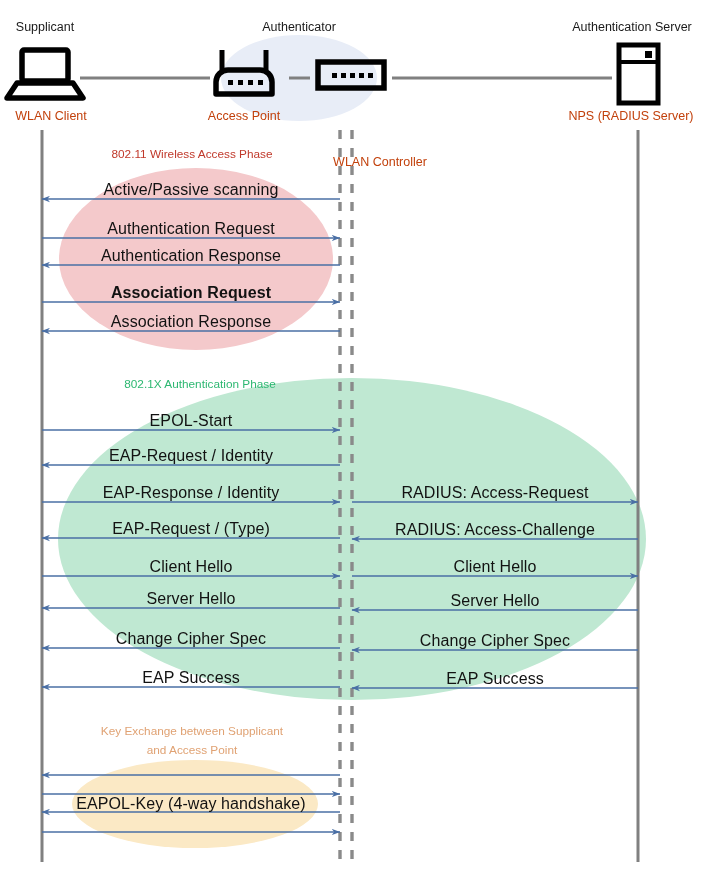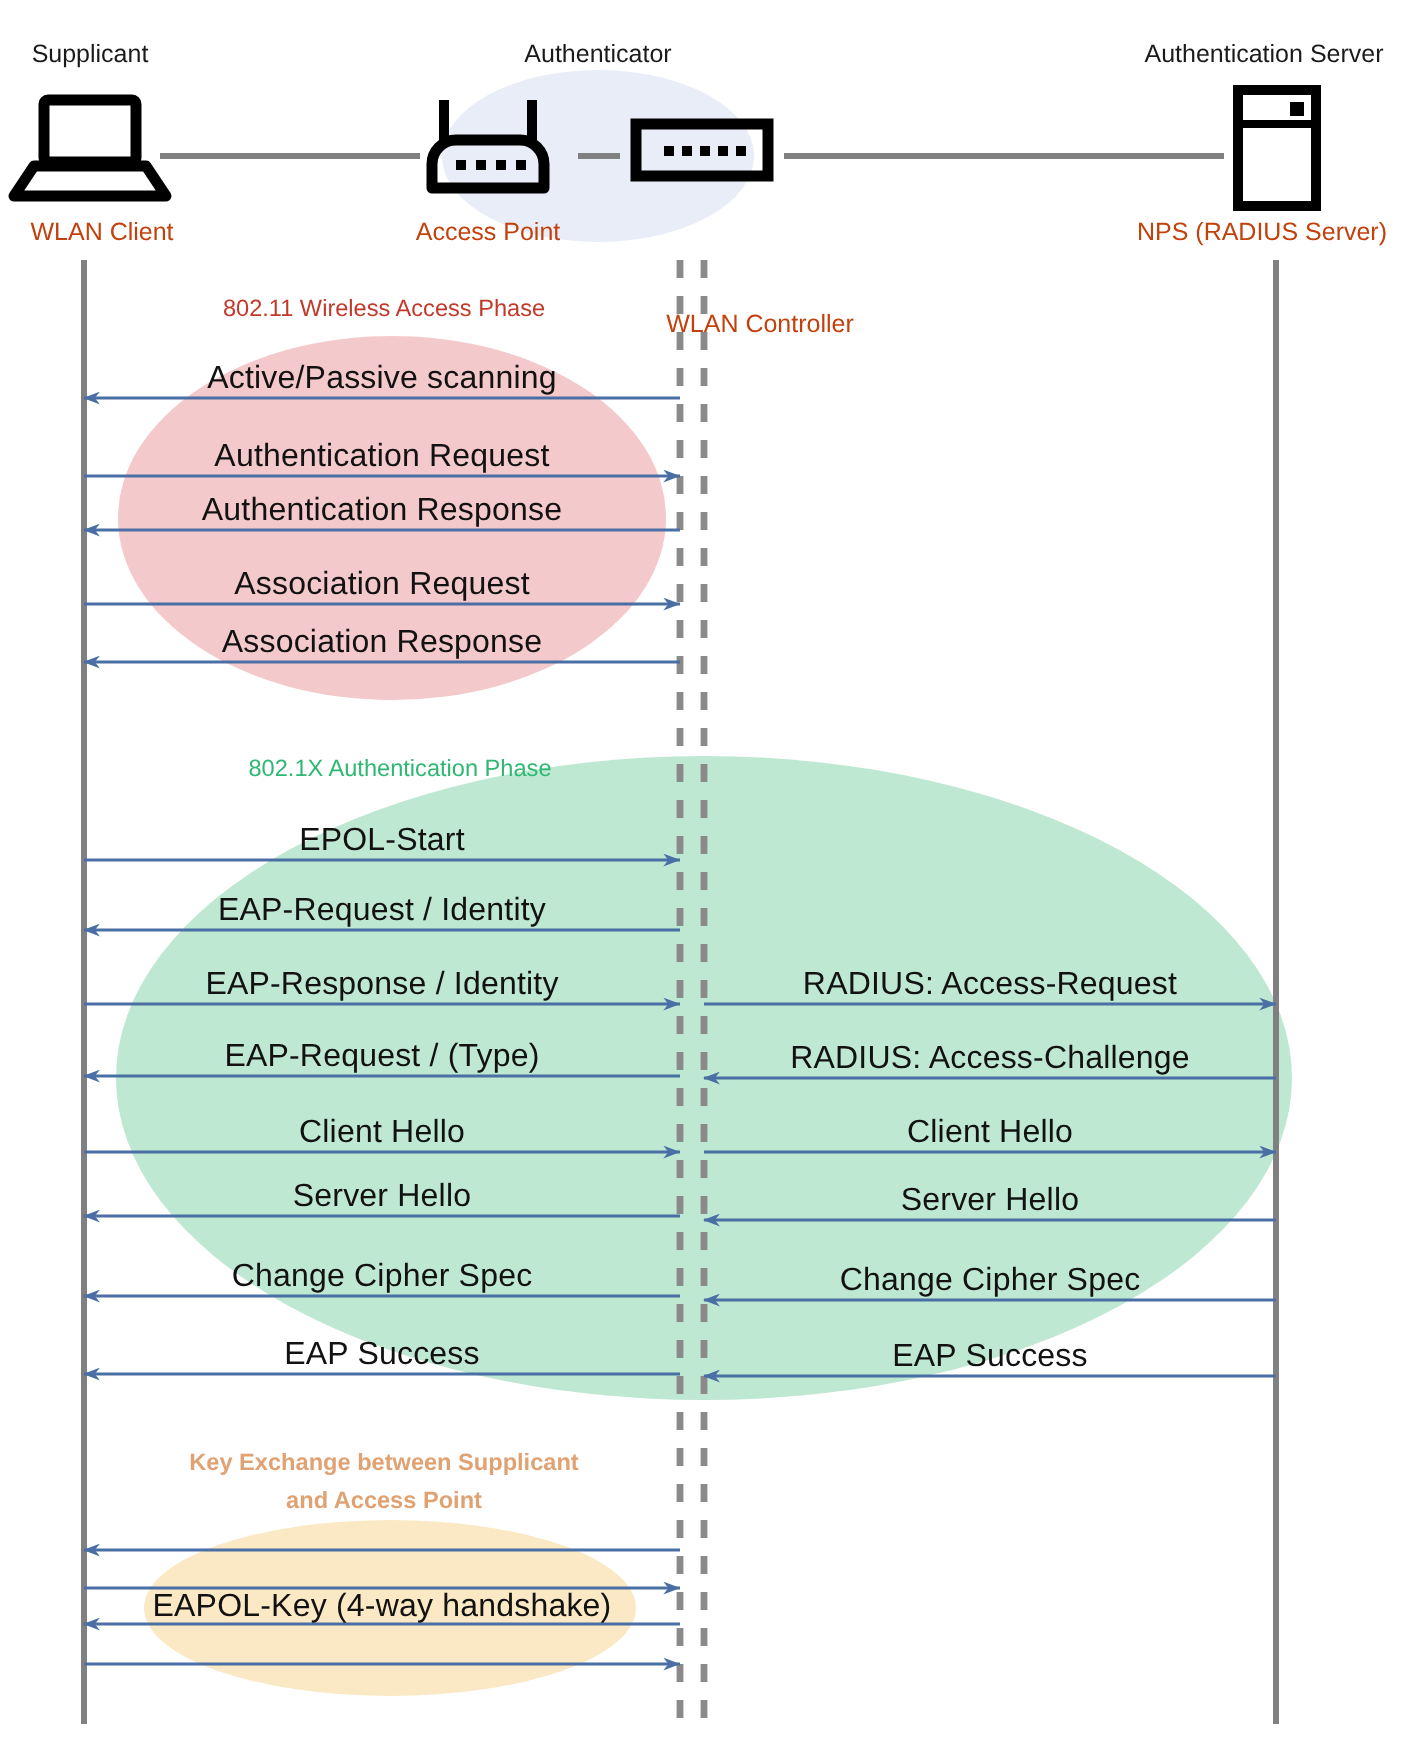--- a/index.html
+++ b/index.html
@@ -6,21 +6,21 @@
   body{width:713px;height:875px;position:relative;overflow:hidden;
        font-family:"Liberation Sans","DejaVu Sans",sans-serif;color:#111;}
   #stage{position:absolute;left:0;top:0;width:713px;height:696px;}
   svg.layer{position:absolute;left:0;top:0;width:713px;height:875px;overflow:visible;}
   .nodecap{position:absolute;font-size:12.5px;color:#c2410c;white-space:nowrap;text-align:center;}
   .roletitle{position:absolute;font-size:12.5px;color:#1a1a1a;white-space:nowrap;text-align:center;}
   .msg{position:absolute;font-size:16px;color:#121212;white-space:nowrap;
        text-align:center;transform:translateX(-50%);letter-spacing:.1px;}
   .phase{position:absolute;font-size:11.8px;white-space:nowrap;text-align:center;
          transform:translateX(-50%);font-weight:400;}
-  .phase.multi{white-space:normal;line-height:19px;width:200px;font-weight:bold;}
+  .phase.multi{white-space:normal;line-height:19px;width:200px;}
 </style>
 </head>
 <body>
 
 <div id="stage">
 
   <svg class="layer" viewBox="0 0 713 875">
     <defs>
       <marker id="arrR" markerWidth="9" markerHeight="9" refX="8.4" refY="3.2" orient="auto" markerUnits="userSpaceOnUse">
         <path d="M0,0 L8.6,3.2 L0,6.4 L2.6,3.2 Z" fill="#4A6FA5"></path>
@@ -116,21 +116,21 @@
       <div class="nodecap" style="left: 51px; top: 109px; transform: translateX(-50%);">WLAN Client</div>
       <div class="nodecap" style="left: 244px; top: 109px; transform: translateX(-50%); text-align: center;">Access Point</div>
       <div class="nodecap" style="left: 380px; top: 109px; transform: translateX(-50%); margin-top: 46px;">WLAN Controller</div>
       <div class="nodecap" style="left: 631px; top: 109px; transform: translateX(-50%);">NPS (RADIUS Server)</div>
       <div class="phase" style="left: 192px; top: 147px; color: rgb(192, 57, 43);">802.11 Wireless Access Phase</div>
       <div class="phase" style="left: 200px; top: 377px; color: rgb(46, 184, 114);">802.1X Authentication Phase</div>
       <div class="phase multi" style="left: 192px; top: 722px; color: rgb(224, 162, 115);">Key Exchange between Supplicant and Access Point</div>
       <div class="msg" style="left: 191px; top: 181px;">Active/Passive scanning</div>
       <div class="msg" style="left: 191px; top: 220px;">Authentication  Request</div>
       <div class="msg" style="left: 191px; top: 247px;">Authentication  Response</div>
-      <div class="msg" style="left: 191px; top: 284px;">Association Request</div>
+      <div class="msg" style="left: 191px; top: 284px; font-weight: bold;">Association Request</div>
       <div class="msg" style="left: 191px; top: 313px;">Association Response</div>
       <div class="msg" style="left: 191px; top: 412px;">EPOL-Start</div>
       <div class="msg" style="left: 191px; top: 447px;">EAP-Request / Identity</div>
       <div class="msg" style="left: 191px; top: 484px;">EAP-Response / Identity</div>
       <div class="msg" style="left: 191px; top: 520px;">EAP-Request / (Type)</div>
       <div class="msg" style="left: 191px; top: 558px;">Client Hello</div>
       <div class="msg" style="left: 191px; top: 590px;">Server Hello</div>
       <div class="msg" style="left: 191px; top: 630px;">Change Cipher Spec</div>
       <div class="msg" style="left: 191px; top: 669px;">EAP Success</div>
       <div class="msg" style="left: 495px; top: 484px;">RADIUS: Access-Request</div>

